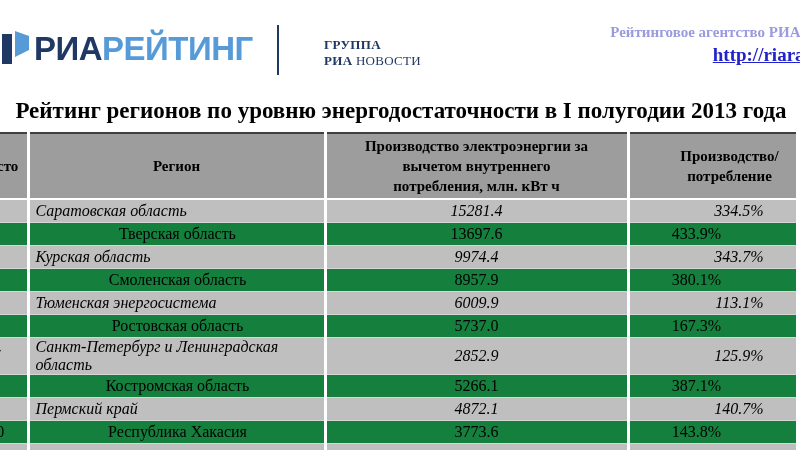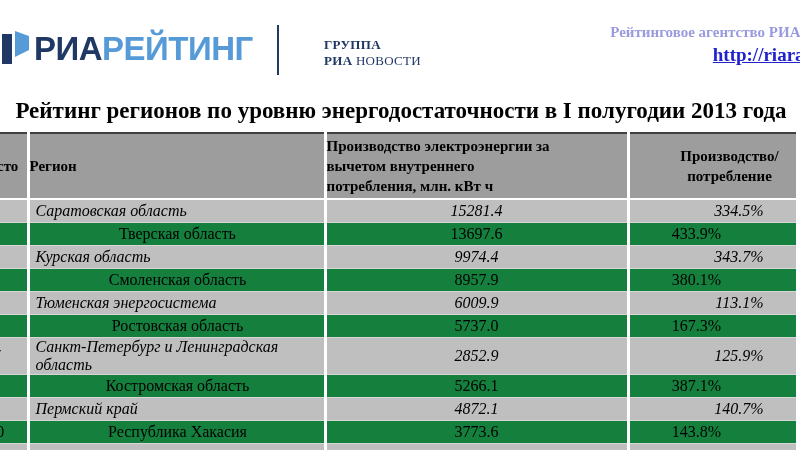--- a/index.html
+++ b/index.html
@@ -76,21 +76,21 @@
     background: var(--headergray);
     height: 64px; vertical-align: middle;
     font-weight: bold; font-size: 15px; line-height: 20px; color: #000;
     border-right: 3px solid #ffffff;
     border-bottom: 2px solid #ffffff;
     padding: 0;
   }
   th:last-child { border-right: 3px solid #ffffff; }
   th .hd { white-space: pre-line; display: block; }
   th.h-place { text-align: center; padding-left: 10px; }
-  th.h-region, th.h-prod { text-align: left; }
+  th.h-region, th.h-prod { text-align: center; }
   th.h-ratio { text-align: center; padding-left: 38px; padding-right: 4px; }
 
   td {
     height: 22px; vertical-align: middle;
     font-size: 16px; color: #000;
     border-right: 3px solid #ffffff;
     border-bottom: 1px solid #d6d6d6;
     padding: 0;
     overflow: visible;
   }

